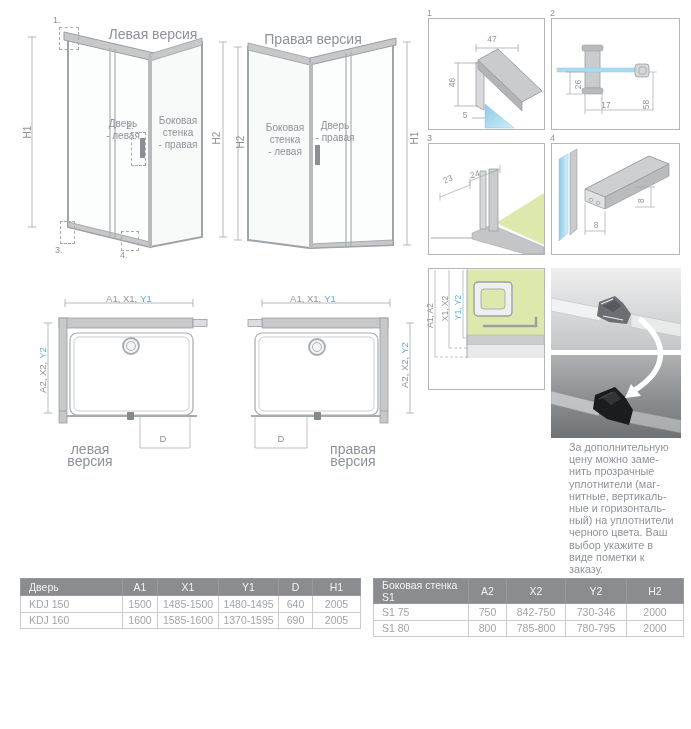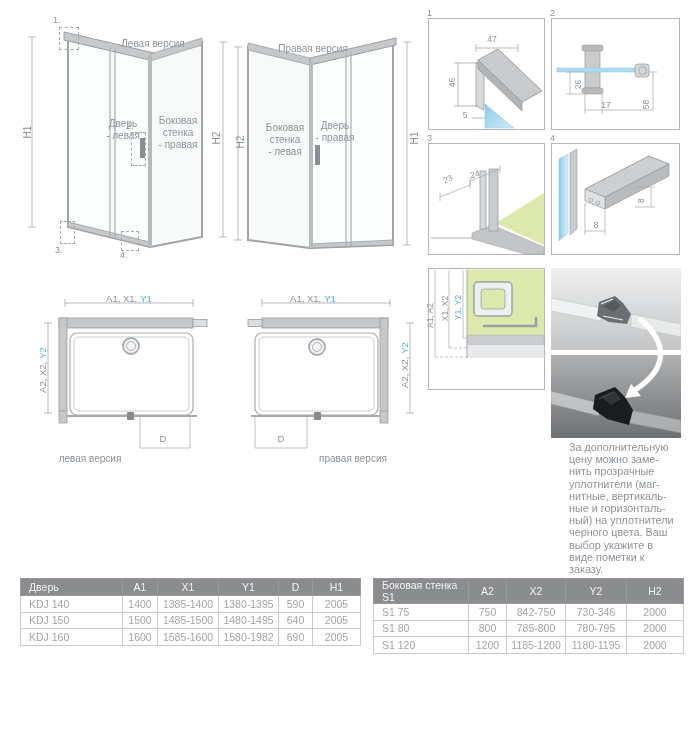--- a/index.html
+++ b/index.html
@@ -1,21 +1,21 @@
 <!DOCTYPE html>
 <html><head>
 <meta charset="utf-8">
 <style>
   html,body{margin:0;padding:0;background:#fff;}
   .page{position:relative;width:691px;height:729px;background:#fff;overflow:hidden;
         font-family:"Liberation Sans","DejaVu Sans",sans-serif;color:#8d929a;}
   .abs{position:absolute;}
   .lbl{position:absolute;font-size:10px;color:#8d929a;text-align:center;
        white-space:pre-line;line-height:12px;}
-  .ttl{font-size:10px;margin-top:10px;}
+  .ttl{font-size:14px;}
   .rot{transform:rotate(-90deg);}
   .blue{color:#53b3dd;}
   .sp{margin-left:3px;}
   .dim{font-size:8.5px;line-height:9px;}
   .num{font-size:9px;text-align:left;}
   .dash{position:absolute;border:1px dashed #a7abb0;}
   .note{position:absolute;font-size:10.8px;line-height:12.2px;color:#8e939b;
         white-space:pre-line;text-align:left;}
   table.spec{position:absolute;border-collapse:collapse;table-layout:fixed;
              font-size:10.5px;color:#a2a4a8;border:1px solid #aaacaf;}
@@ -338,40 +338,32 @@
           <th class="first">Дверь</th>
           <th>A1</th>
           <th>X1</th>
           <th>Y1</th>
           <th>D</th>
           <th>H1</th>
         </tr>
       </thead>
       <tbody>
         <tr>
-          <td class="first">KDJ 140</td>
-          <td>1400</td>
-          <td>1385-1400</td>
-          <td>1380-1395</td>
-          <td>590</td>
-          <td>2005</td>
-        </tr>
-        <tr>
           <td class="first">KDJ 150</td>
           <td>1500</td>
           <td>1485-1500</td>
           <td>1480-1495</td>
           <td>640</td>
           <td>2005</td>
         </tr>
         <tr>
           <td class="first">KDJ 160</td>
           <td>1600</td>
           <td>1585-1600</td>
-          <td>1580-1982</td>
+          <td>1370-1595</td>
           <td>690</td>
           <td>2005</td>
         </tr>
       </tbody>
     </table>
   <table class="spec" style="left:373px;top:578px;width:310px">
       <colgroup>
         <col style="width: 95px;">
         <col style="width: 38px;">
         <col style="width: 59px;">
@@ -395,23 +387,16 @@
           <td>730-346</td>
           <td>2000</td>
         </tr>
         <tr>
           <td class="first">S1 80</td>
           <td>800</td>
           <td>785-800</td>
           <td>780-795</td>
           <td>2000</td>
         </tr>
-        <tr>
-          <td class="first">S1 120</td>
-          <td>1200</td>
-          <td>1185-1200</td>
-          <td>1180-1195</td>
-          <td>2000</td>
-        </tr>
       </tbody>
     </table>
 
 </div>
 
 </body></html>

